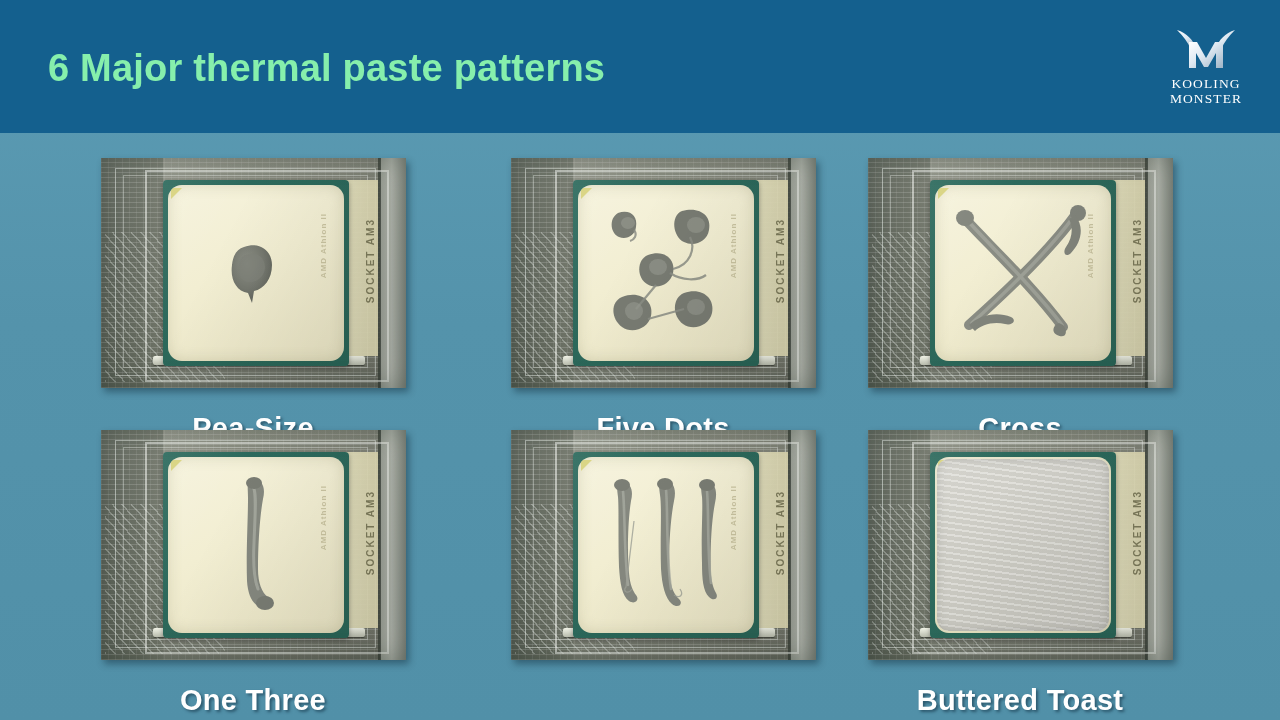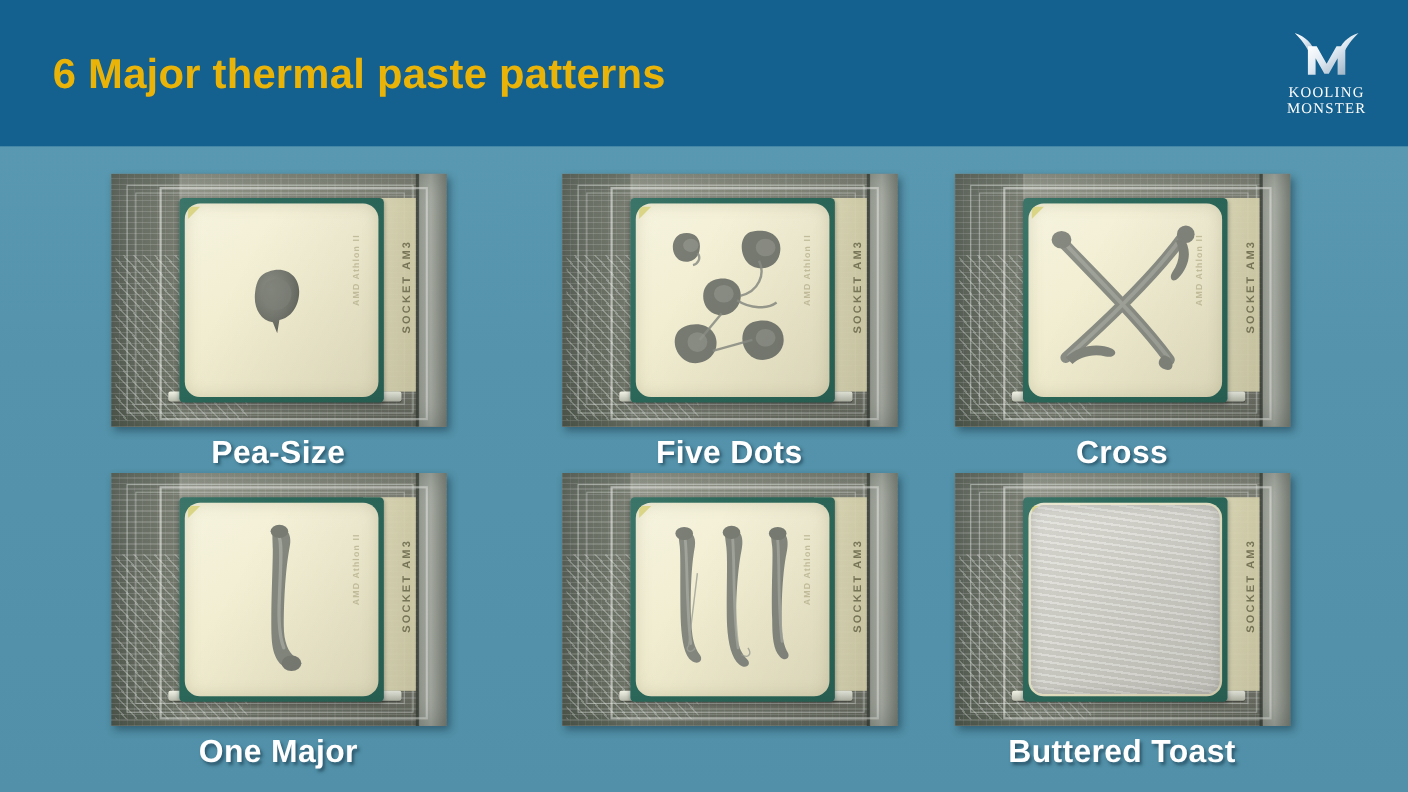--- a/index.html
+++ b/index.html
@@ -9,40 +9,40 @@
     font-family:"Liberation Sans","DejaVu Sans",sans-serif;
     background:#5796ae;
   }
   .slide{position:relative;width:1280px;height:720px;overflow:hidden;
     background:linear-gradient(180deg,#5c9cb4 0%,#5493ab 45%,#5190a8 100%);}
 
   
   .header{position:absolute;left:0;top:0;width:1280px;height:133px;
     background:#14608e;}
   .header-title{position:absolute;left:48px;top:48px;
-    font-size:38px;font-weight:bold;color:#eab308;letter-spacing:.2px;
+    font-size:38px;font-weight:bold;color:#86efac;letter-spacing:.2px;
     white-space:nowrap;line-height:40px;}
 
   .logo{position:absolute;right:24px;top:28px;width:100px;height:80px;
     display:flex;flex-direction:column;align-items:center;justify-content:flex-start;}
   .logo-mark{width:66px;height:44px;display:block;}
   .logo-text{margin-top:4px;text-align:center;color:#ffffff;
     font-family:"Liberation Serif","DejaVu Serif",serif;
     font-size:13.5px;letter-spacing:1.1px;line-height:15px;}
 
   
   .grid{position:absolute;left:0;top:133px;width:1280px;height:587px;}
   .cell{position:absolute;width:410px;}
   .col0{left:48px;} .col1{left:458px;} .col2{left:815px;}
   .row0{top:25px;} .row1{top:297px;}
 
   .photo{position:relative;width:305px;height:230px;margin:0 auto;
     box-shadow:3px 4px 7px rgba(10,30,45,.42);
     overflow:hidden;background:#7b7f74;}
-  .caption{margin-top:8px;text-align:center;color:#ffffff;
+  .caption{margin-top:24px;text-align:center;color:#ffffff;
     font-size:29px;font-weight:bold;letter-spacing:.3px;
     text-shadow:2px 2px 3px rgba(12,40,58,.55);white-space:nowrap;}
 
   
   .pcb{position:absolute;inset:0;
     background:
       linear-gradient(105deg,rgba(255,255,255,.05) 0%,rgba(0,0,0,.10) 100%),
       linear-gradient(180deg,#8e9184 0%,#7d8175 38%,#868a7d 70%,#73776b 100%);
   }
   .pcb-dark{position:absolute;left:0;top:0;width:62px;height:100%;
@@ -316,21 +316,21 @@
                 <path d="M85 30 C89 34 87 58 86 86 C85 106 86 122 90 132" fill="none" stroke="#a9aca2" stroke-width="3" stroke-linecap="round" opacity=".8"></path>
                 <ellipse cx="86" cy="26" rx="8" ry="6" fill="#797c73"></ellipse>
                 <ellipse cx="97" cy="146" rx="9" ry="7" fill="#797c73"></ellipse>
               </svg>
             </div>
           </div>
         </div>
         <div class="gloss"></div>
           <div class="vig"></div>
       </div>
-      <div class="caption">One Major</div>
+      <div class="caption">One Three</div>
     </div>
 
     <div class="cell col1 row1">
       <div class="photo">
         <div class="pcb"></div>
           <div class="pcb-dark"></div>
           <div class="traces"></div>
         <div class="traces-diag"></div>
           <div class="traces-frame"></div>
           <div class="traces-frame2"></div>

